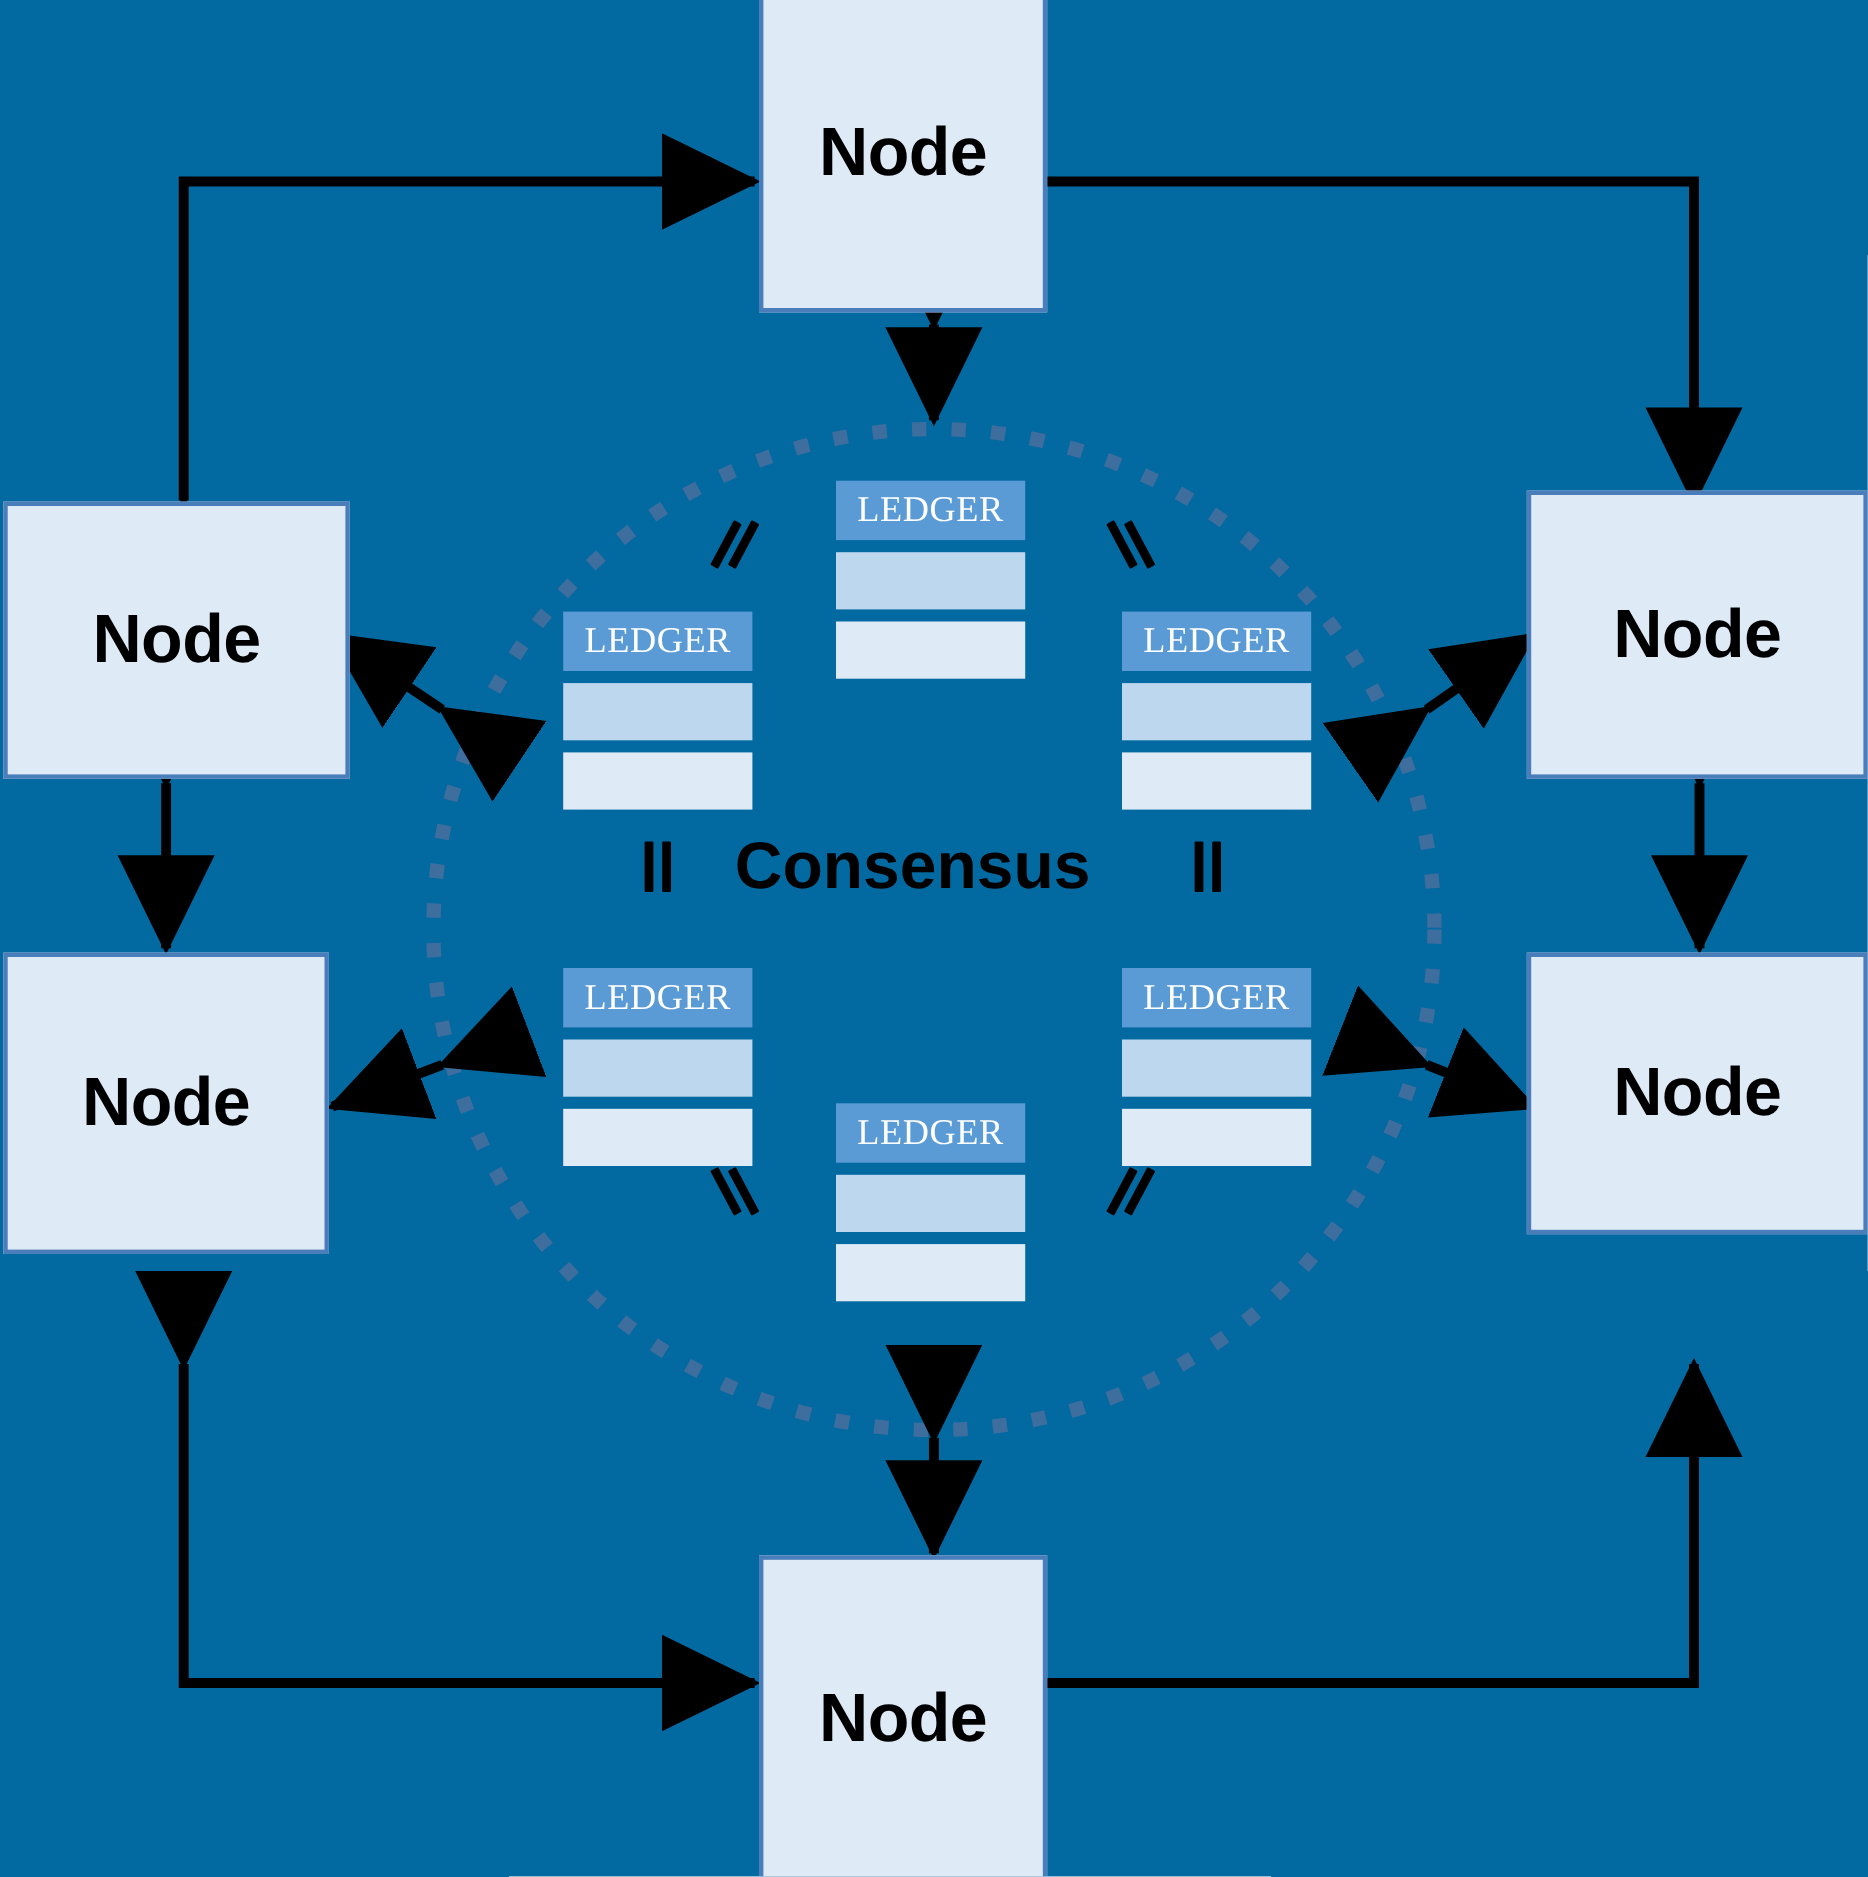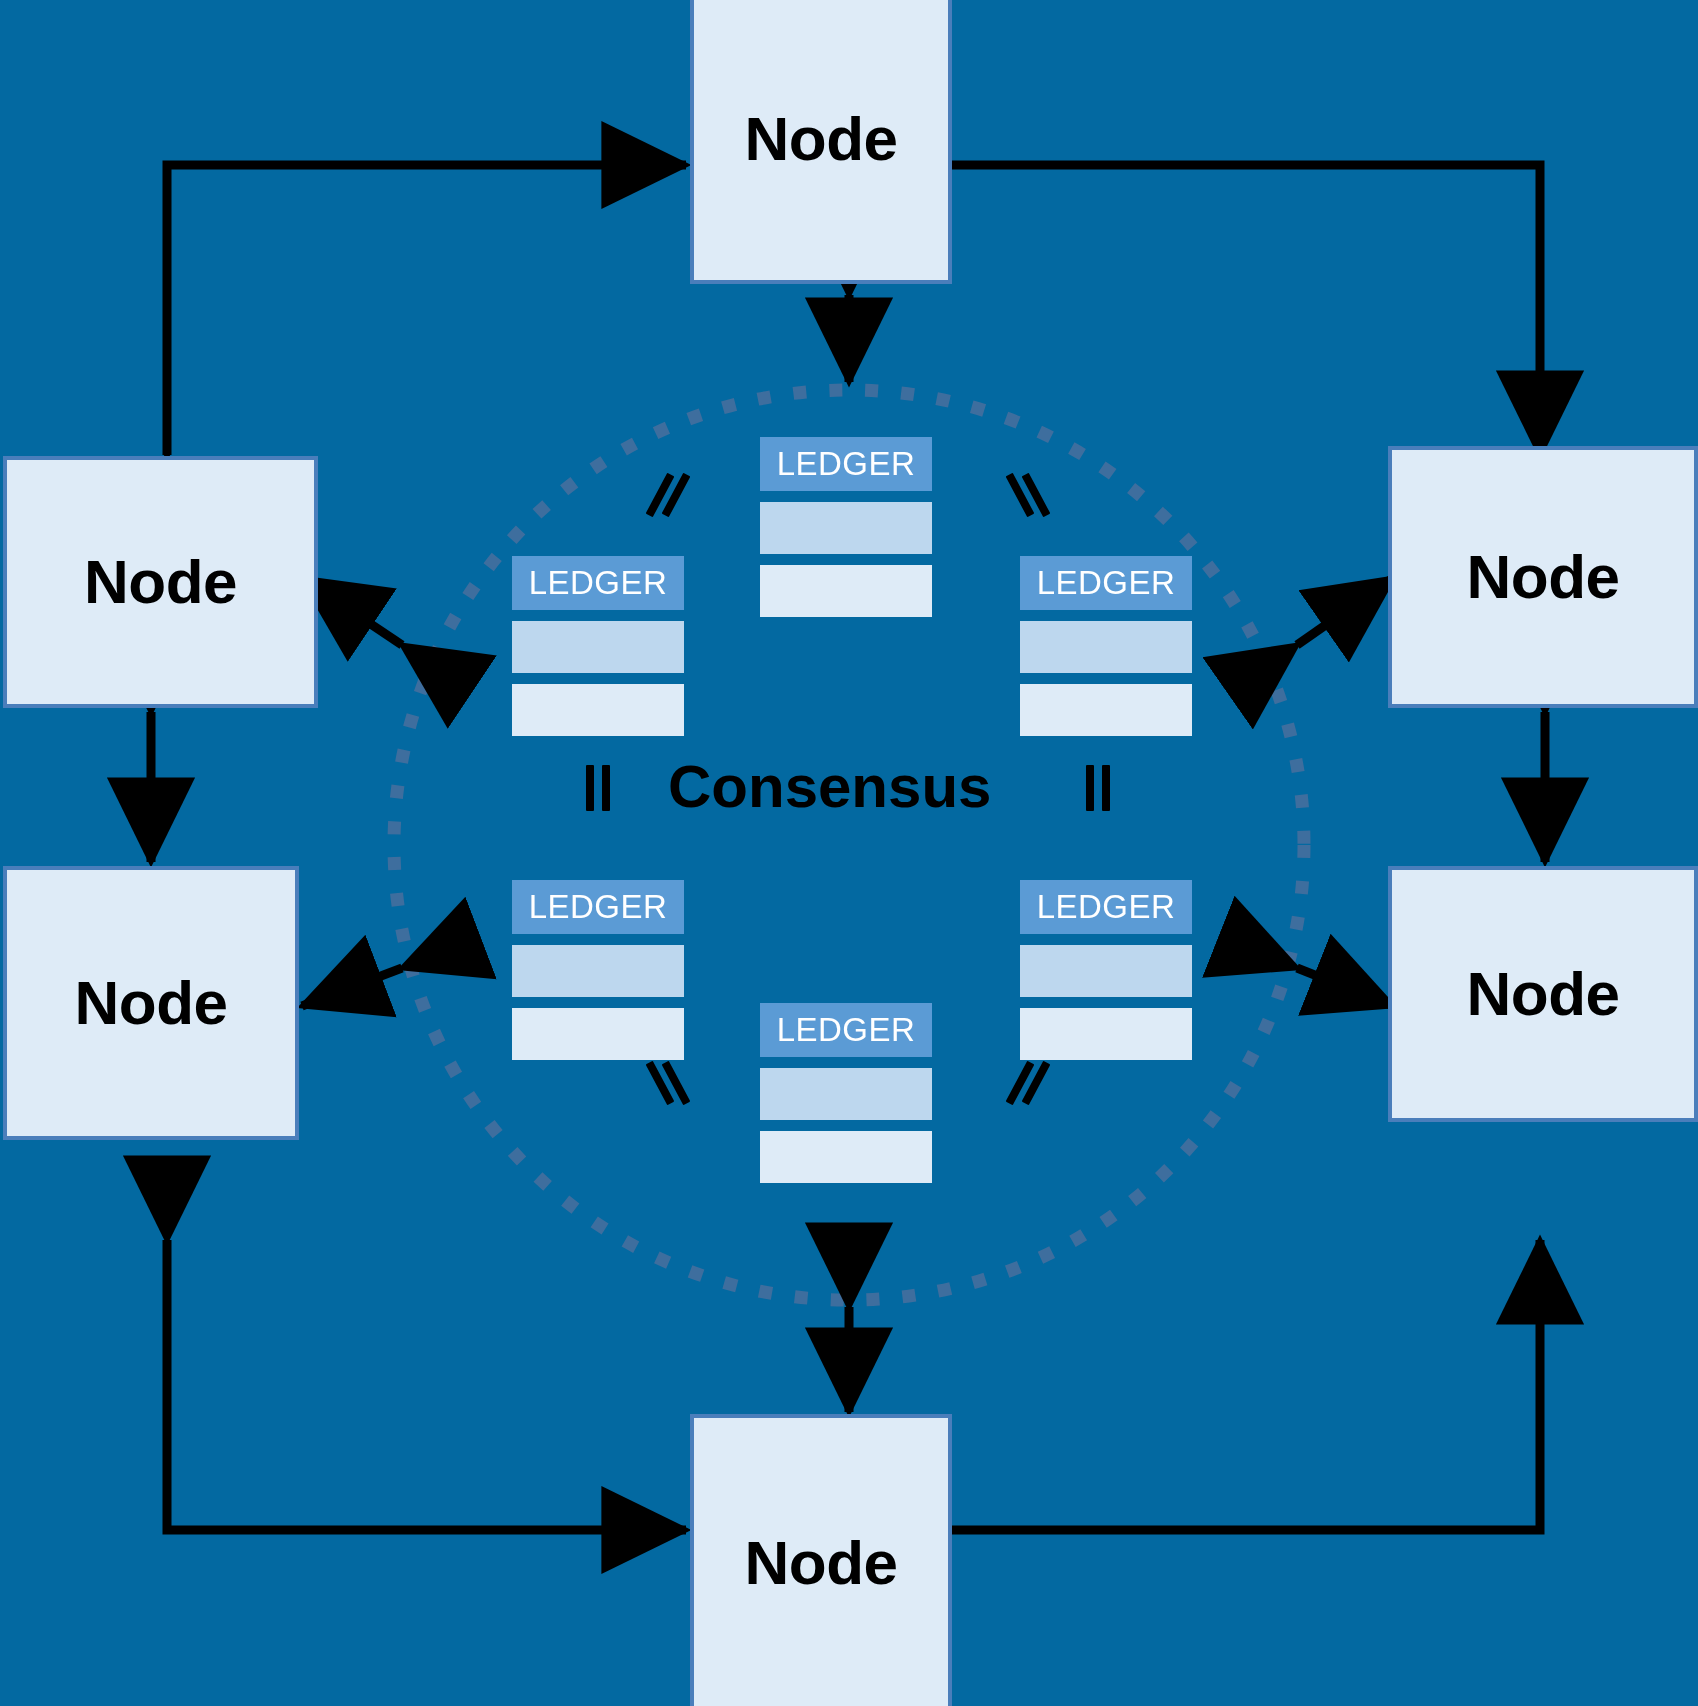--- a/index.html
+++ b/index.html
@@ -20,21 +20,21 @@
     font-size:62px;
     color:#000;
     letter-spacing:-0.5px;
     line-height:1;
   }
 
   .ledger{position:absolute;width:172px;}
   .ledger .hdr{
     background:#5B9BD5;
     color:#ffffff;
-    font-family:Liberation Sans, sans-serif;
+    font-family:Liberation Serif, serif;
     font-size:33px;
     line-height:54px;
     height:54px;
     text-align:center;
     letter-spacing:0.5px;
     white-space:nowrap;
   }
   .ledger .b1{background:#BDD7EE;height:52px;margin-top:11px;}
   .ledger .b2{background:#DEEBF7;height:52px;margin-top:11px;}
 

